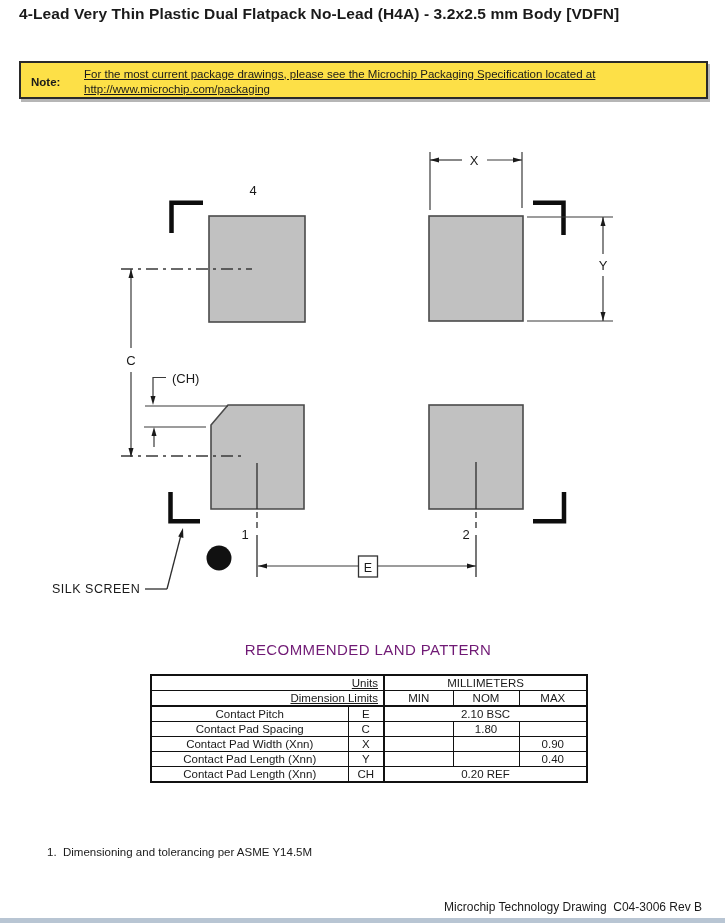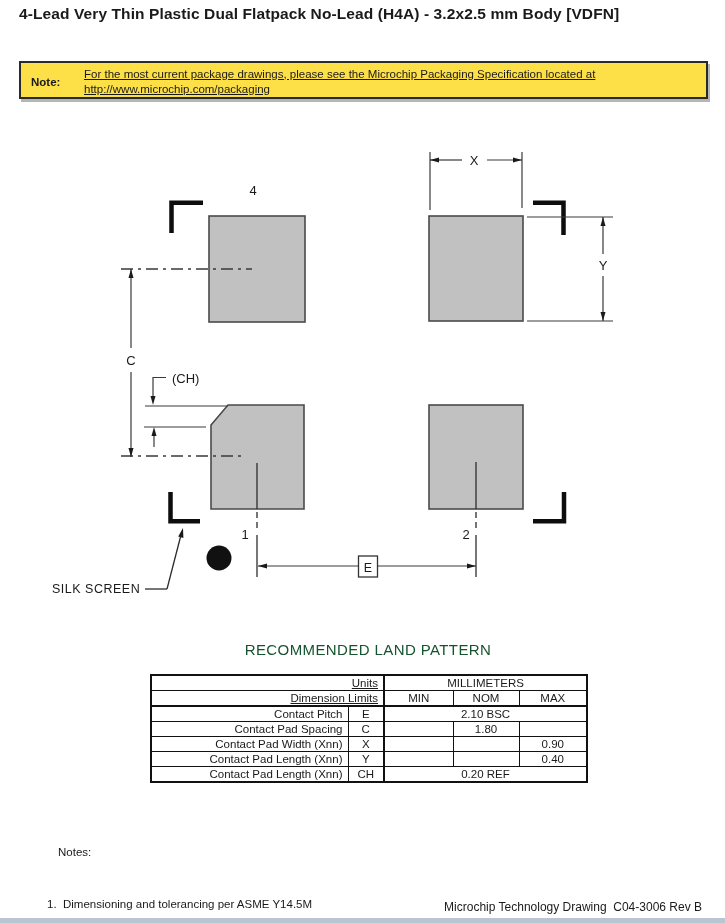--- a/index.html
+++ b/index.html
@@ -3,24 +3,24 @@
 <meta charset="utf-8">
 <style>
   html,body{margin:0;padding:0;}
   body{width:725px;height:923px;background:#ffffff;font-family:"Liberation Sans",sans-serif;color:#1a1a1a;position:relative;overflow:hidden;}
   .abs{position:absolute;}
   .page-title{left:19px;top:5px;font-size:15.5px;font-weight:bold;letter-spacing:0.1px;}
   .note-box{left:19px;top:61px;width:689px;height:38px;border:2px solid #2a2a2a;background:#fde047;box-shadow:2px 3px 0 #b6b6b6;display:flex;align-items:center;padding-top:3px;box-sizing:border-box;}
   .note-label{font-weight:bold;font-size:11.5px;margin-left:10px;width:53px;flex:none;}
   .note-body{font-size:11.5px;line-height:15px;text-decoration:underline;}
   svg text{font-family:"Liberation Sans",sans-serif;fill:#1a1a1a;}
-  .lp-heading{left:150px;top:641px;width:436px;text-align:center;font-size:15px;letter-spacing:0.4px;color:#14532d;}
+  .lp-heading{left:150px;top:641px;width:436px;text-align:center;font-size:15px;letter-spacing:0.4px;color:#701a75;}
   table.dim{position:absolute;left:150px;top:674px;width:436px;border-collapse:collapse;table-layout:fixed;font-size:11.5px;border:2px solid #111;}
   table.dim td{border:1px solid #111;height:14px;padding:0 5px;overflow:hidden;white-space:nowrap;}
-  td.c-name{text-align:right;}
+  td.c-name{text-align:center;}
   td.c-sym{text-align:center;padding:0 2px;border-right-width:2px !important;}
   td.c-val{text-align:center;}
   td.c-hdr-r{text-align:right;border-right-width:2px !important;text-decoration:underline;}
   tr.hdr2 td{border-bottom-width:2px;}
   .notes-wrap{left:47px;top:815px;font-size:11.5px;line-height:15px;white-space:pre;}
   .notes-head{margin-left:11px;margin-bottom:7px;}
   .notes-item{margin-bottom:20px;}
   .footer{right:23px;top:900px;font-size:12px;white-space:pre;}
   .bottom-strip{left:0;bottom:0;width:725px;height:5px;background:#b8c5d3;}
 </style>
@@ -174,20 +174,19 @@
   </tr>
   <tr>
     <td class="c-name">Contact Pad Length (Xnn)</td>
     <td class="c-sym">CH</td>
     <td colspan="3" class="c-val">0.20 REF</td>
   </tr>
 </tbody>
   </table>
 
 <div class="abs notes-wrap">
-  <div class="notes-head">Notes:</div>
   <div class="notes-item">1.  Dimensioning and tolerancing per ASME Y14.5M</div>
   
   
 </div>
 
 <div class="abs footer">Microchip Technology Drawing  C04-3006 Rev B</div>
 <div class="abs bottom-strip"></div>
 
 </body></html>

